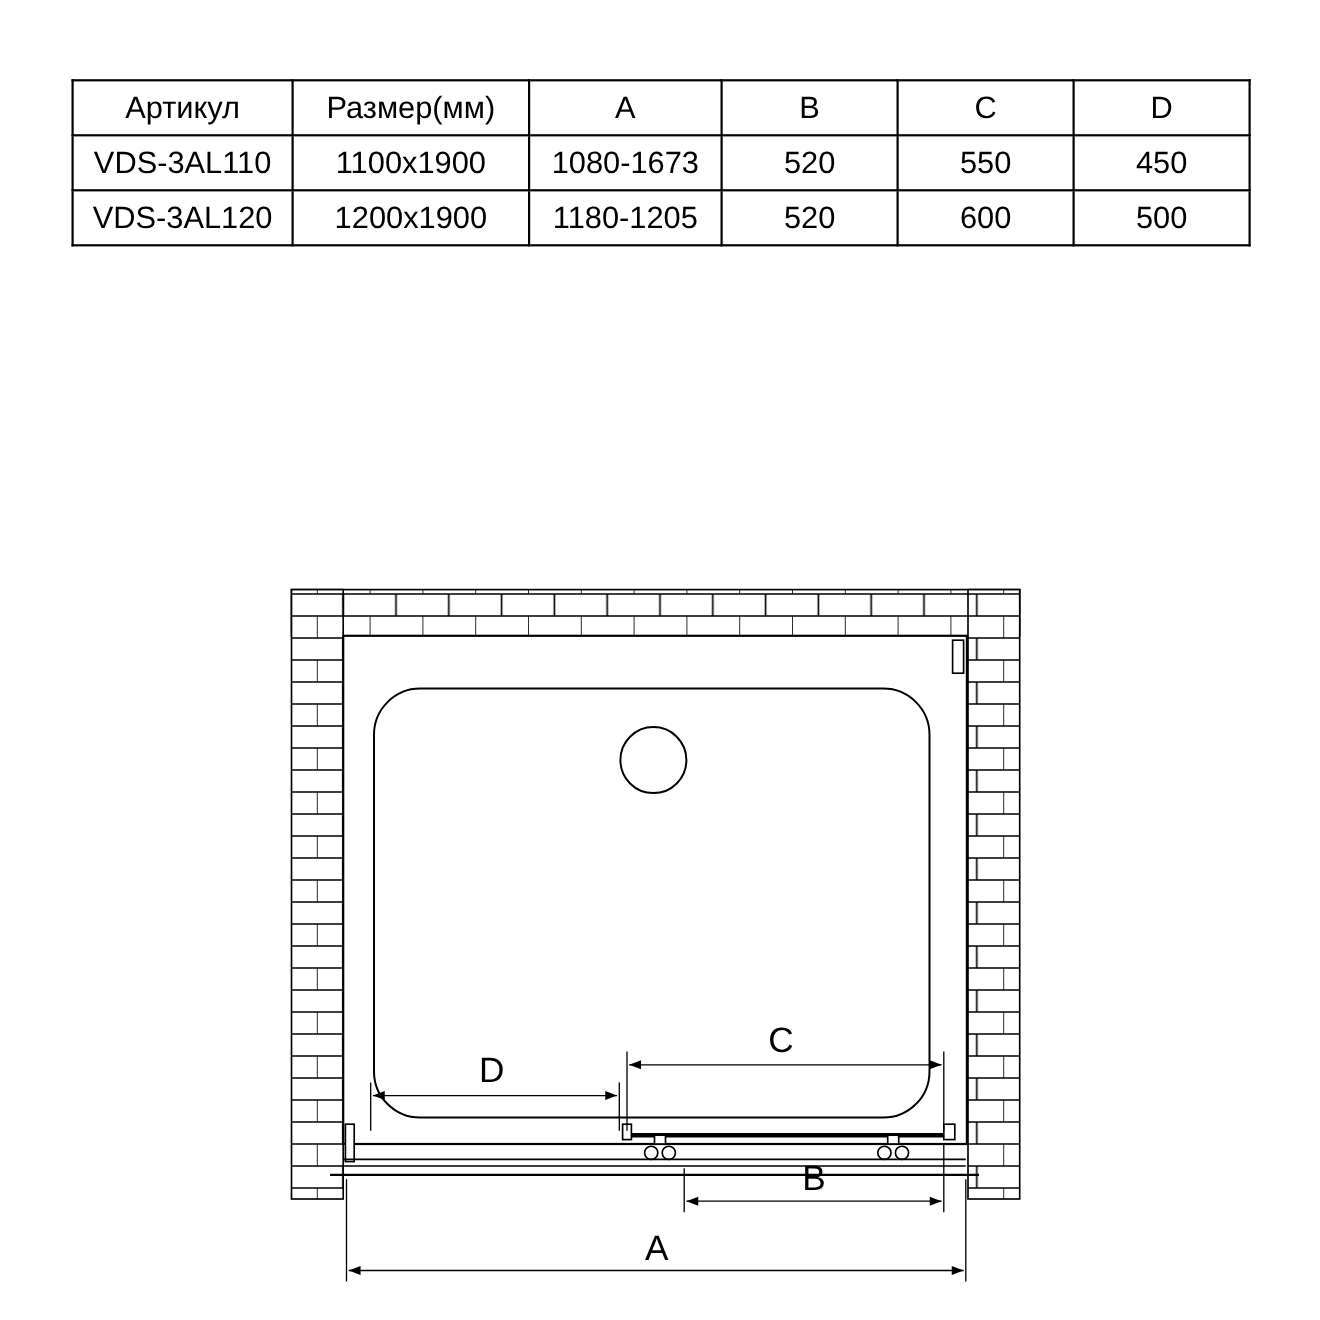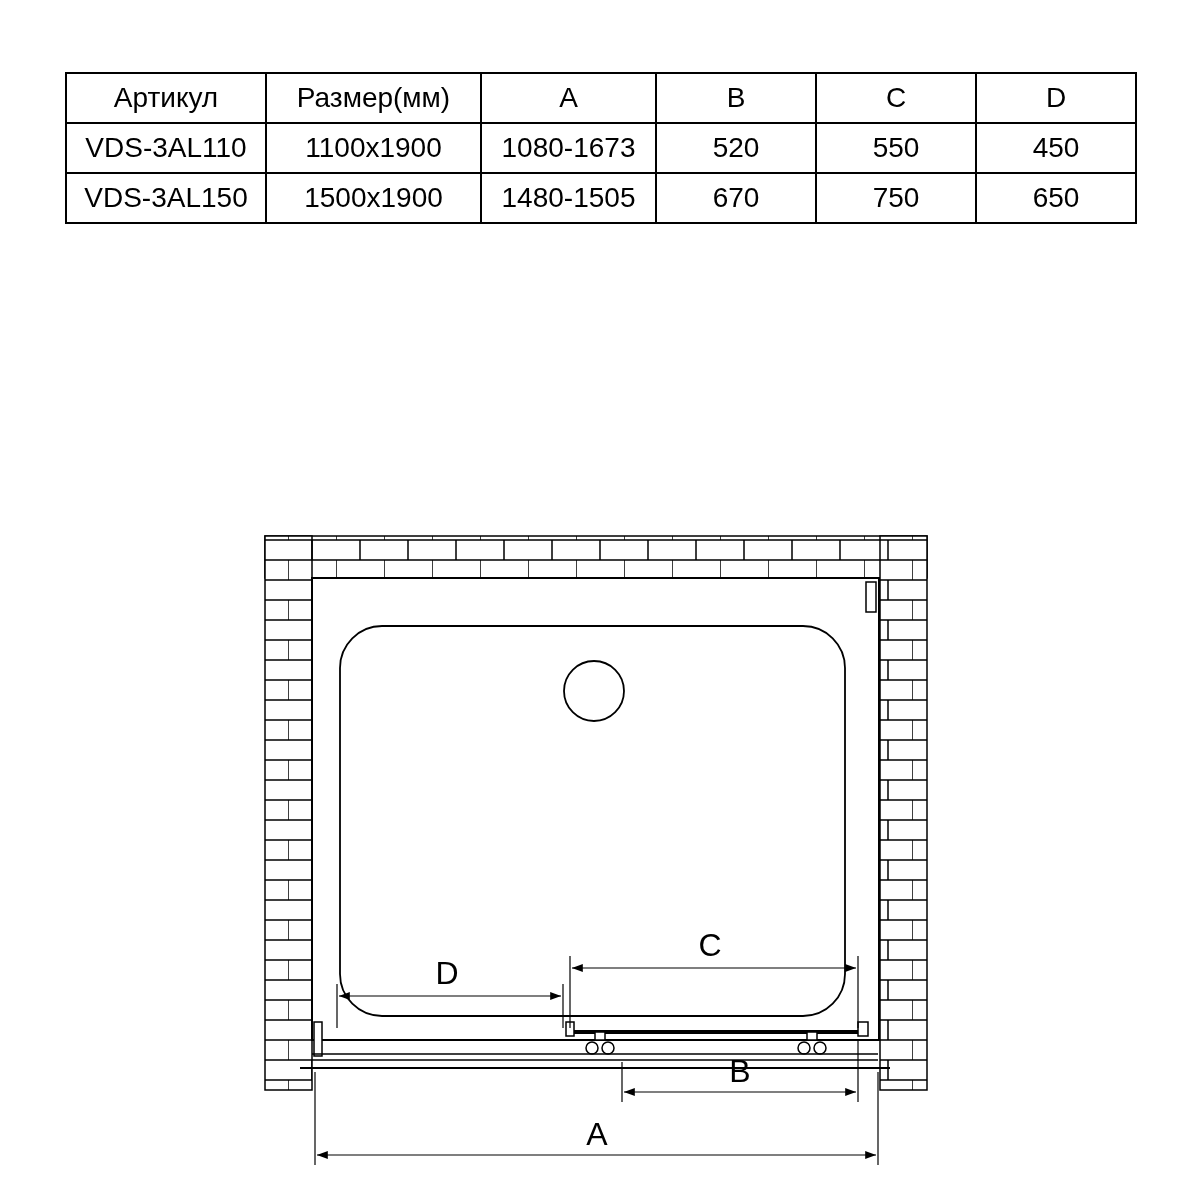--- a/index.html
+++ b/index.html
@@ -73,26 +73,26 @@
     <tbody>
         <tr>
           <td>VDS-3AL110</td>
           <td>1100x1900</td>
           <td>1080-1673</td>
           <td>520</td>
           <td>550</td>
           <td>450</td>
         </tr>
         <tr>
-          <td>VDS-3AL150</td>
-          <td>1500x1900</td>
-          <td>1480-1505</td>
-          <td>670</td>
-          <td>750</td>
-          <td>650</td>
+          <td>VDS-3AL120</td>
+          <td>1200x1900</td>
+          <td>1180-1205</td>
+          <td>520</td>
+          <td>600</td>
+          <td>500</td>
         </tr>
       </tbody>
   </table>
 
   <svg class="drawing" width="700" height="690" viewBox="250 520 700 690">
     <defs>
       <pattern id="brick" width="48" height="40" patternUnits="userSpaceOnUse">
         <rect width="48" height="40" fill="#ffffff"></rect>
         <path d="M0 0 H48 M0 20 H48 M0 40 H48" stroke="#000" stroke-width="1.5" fill="none"></path>
         <path d="M0 0 V20 M24 20 V40" stroke="#000" stroke-width="1.5"></path>

